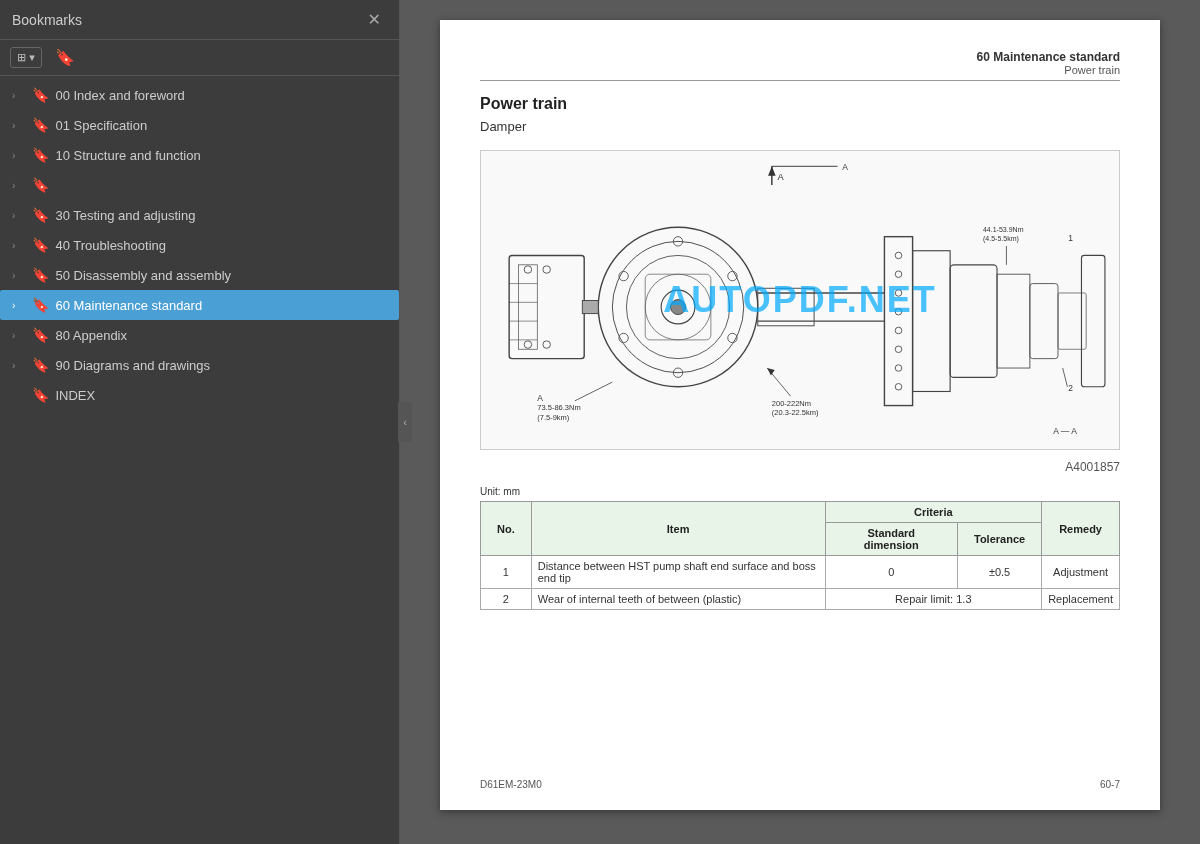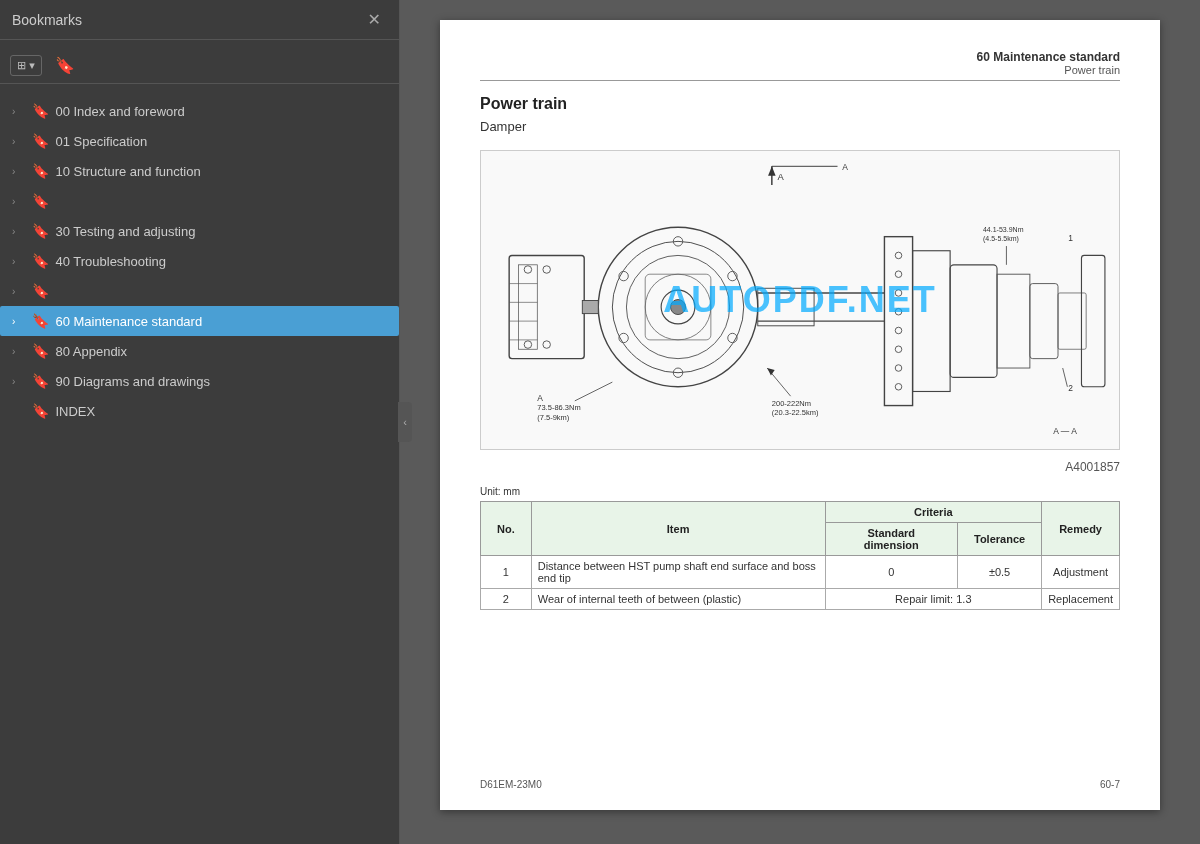--- a/index.html
+++ b/index.html
@@ -14,21 +14,20 @@
 
     
     .sidebar {
       width: 400px;
       min-width: 400px;
       background: #3c3c3c;
       display: flex;
       flex-direction: column;
       height: 844px;
       border-right: 1px solid #555;
-      gap: 8px;
     }
 
     .sidebar-header {
       display: flex;
       align-items: center;
       justify-content: space-between;
       padding: 8px 12px;
       background: #3c3c3c;
       border-bottom: 1px solid #555;
       min-height: 40px;
@@ -322,20 +321,21 @@
         <span class="bookmark-label">30 Testing and adjusting</span>
       </div>
       <div class="bookmark-item">
         <span class="chevron">›</span>
         <span class="bookmark-flag">🔖</span>
         <span class="bookmark-label">40 Troubleshooting</span>
       </div>
       <div class="bookmark-item">
         <span class="chevron">›</span>
         <span class="bookmark-flag">🔖</span>
+        <span class="bookmark-label">50 Disassembly and assembly</span>
       </div>
       <div class="bookmark-item active">
         <span class="chevron">›</span>
         <span class="bookmark-flag">🔖</span>
         <span class="bookmark-label">60 Maintenance standard</span>
       </div>
       <div class="bookmark-item">
         <span class="chevron">›</span>
         <span class="bookmark-flag">🔖</span>
         <span class="bookmark-label">80 Appendix</span>

